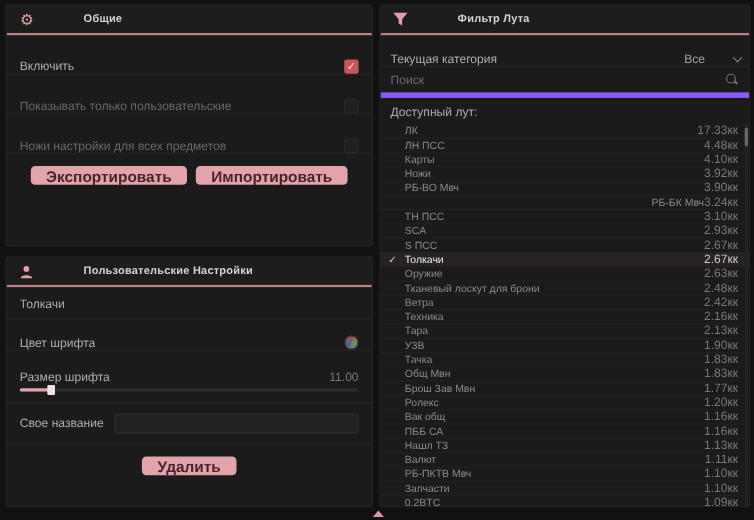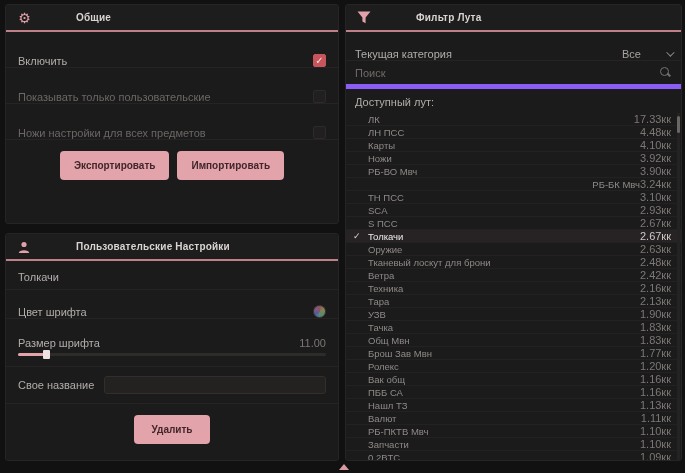--- a/index.html
+++ b/index.html
@@ -52,22 +52,22 @@
   .dropdown { display:flex; align-items:center; gap:25px; color:#a8a29f; cursor:default;margin-left:36px; }
   .chev {
     width:6px; height:6px; border-right:1.5px solid #8d8885; border-bottom:1.5px solid #8d8885;
     transform:rotate(45deg) translateY(-2px);
   }
 
   .btn {
     background:#e2a3ab; color:#42262a;
     border:none; border-radius:4px;
     font-family:"Liberation Sans", sans-serif;
-    font-size:10px; font-weight:bold;
-    padding:4px 14px; min-width:76px; height:29px;
+    font-size:14px; font-weight:bold;
+    padding:4px 14px; min-width:76px; height:17px;
     display:flex; align-items:center; justify-content:center;
     cursor:pointer;
   }
   .btn-row { display:flex; gap:8px; justify-content:center; padding-top:11px; }
 
   
   .us-item-name { padding:10px 12px 6px 12px; color:#b2adab; }
   .color-swatch {
     width:13px; height:13px; border-radius:50%;
     background:conic-gradient(#b36a6a,#b3a06a,#7ab36a,#6aa9b3,#6a70b3,#a86ab3,#b36a6a);

